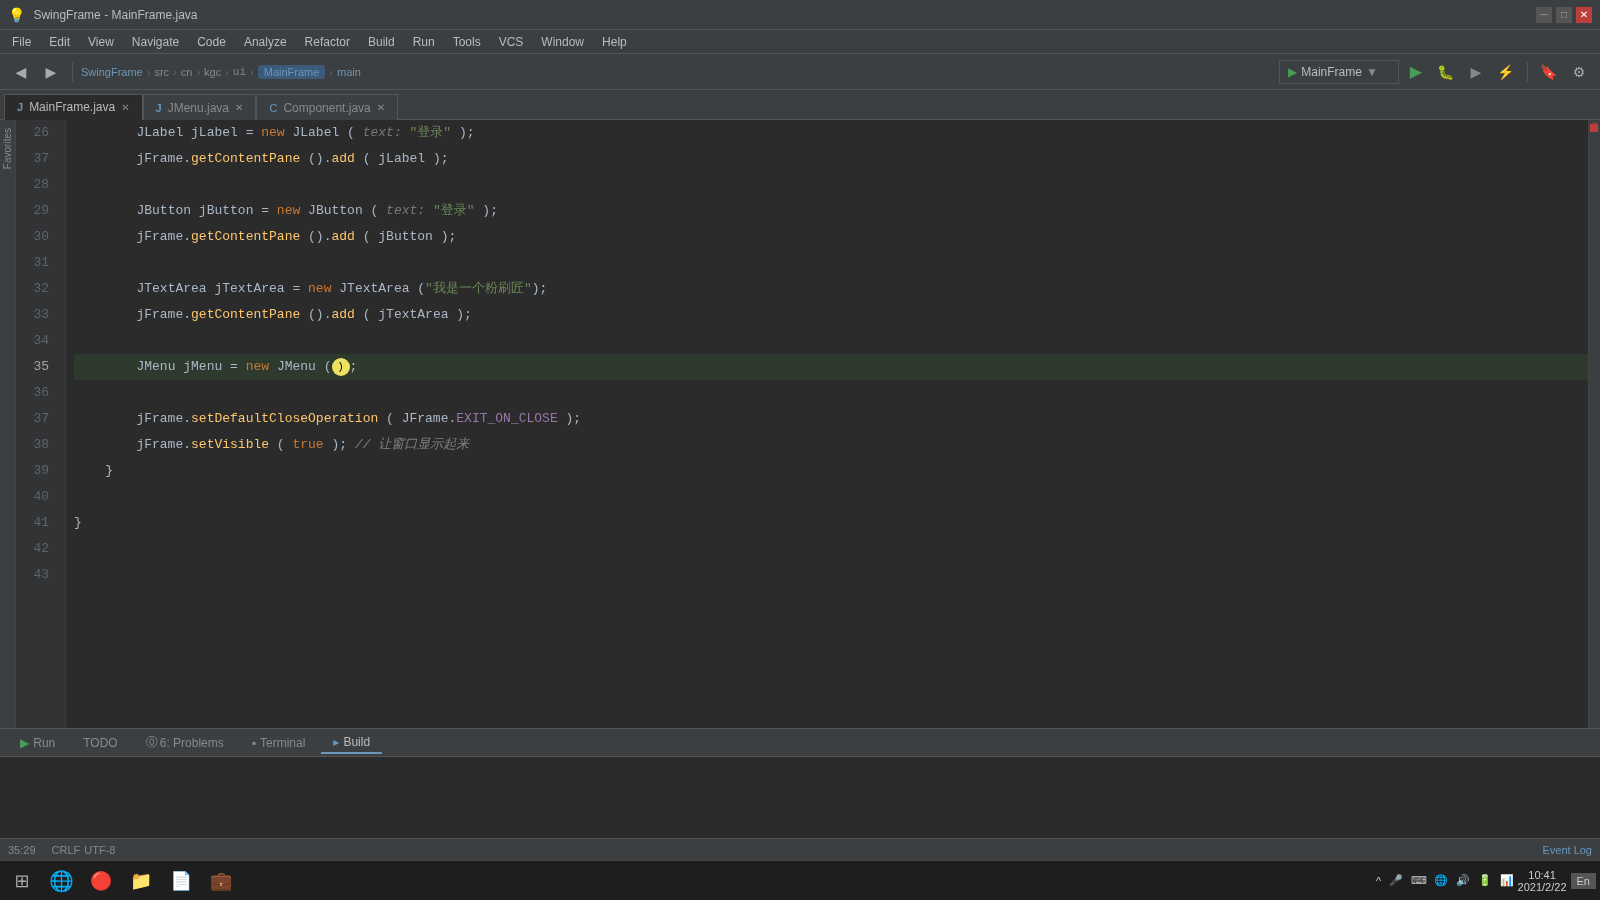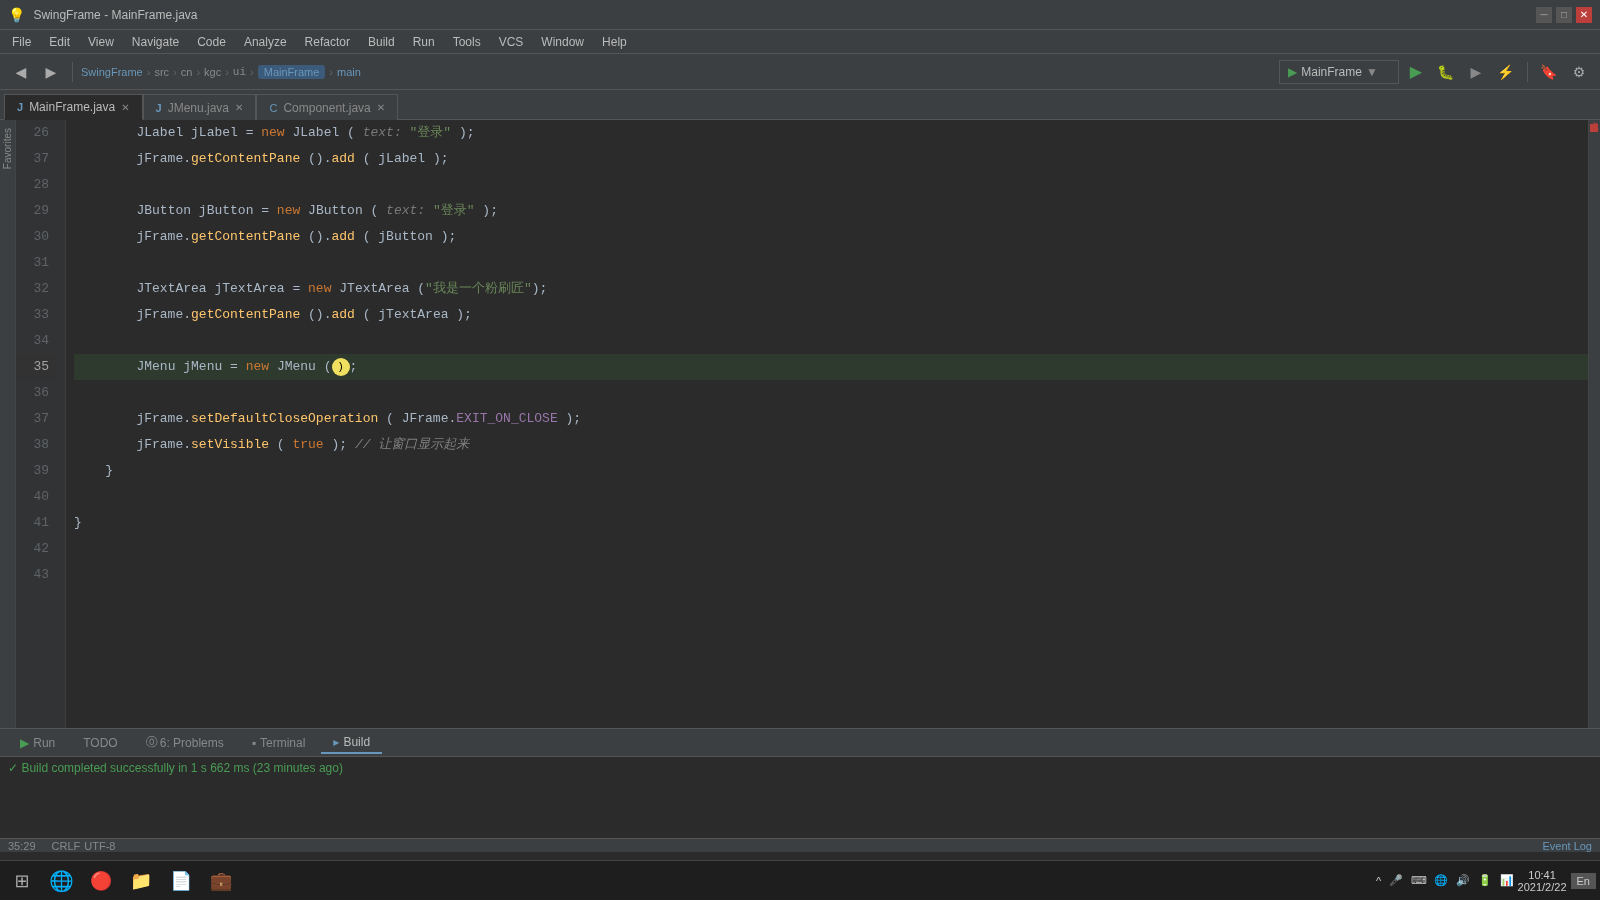--- a/index.html
+++ b/index.html
@@ -213,21 +213,21 @@
     }
     .bottom-tab.active { color: #bbb; border-bottom: 2px solid #6897bb; }
     #bottom-content {
       padding: 4px 8px;
       font-size: 12px;
       color: #bbb;
     }
 
     
     #status-bar {
-      height: 14px;
+      height: 22px;
       background: #3c3f41;
       display: flex;
       align-items: center;
       justify-content: space-between;
       padding: 0 8px;
       font-size: 11px;
       color: #888;
       border-top: 1px solid #555;
     }
     #status-left { display: flex; align-items: center; gap: 4px; }
@@ -539,26 +539,20 @@
     </div>
     <div class="bottom-tab">
       <span style="margin-right:4px;">▪</span>
       <span>Terminal</span>
     </div>
     <div class="bottom-tab active">
       <span style="color:#6897bb;margin-right:4px;">▸</span>
       <span>Build</span>
     </div>
   </div>
-  <div id="bottom-content">
-    <span style="color:#499c54;">
-      <span>✓</span>
-      <span>Build completed successfully in 1 s 662 ms (23 minutes ago)</span>
-    </span>
-  </div>
 </div>
 
 <div id="status-bar">
   <div id="status-left">
     <span>35:29</span>
     <span style="margin-left:12px;text-align:center;">CRLF</span>
     <span style="">UTF-8</span>
   </div>
   <div id="status-right">
     <span style="color:#6897bb;cursor:pointer;">Event Log</span>

